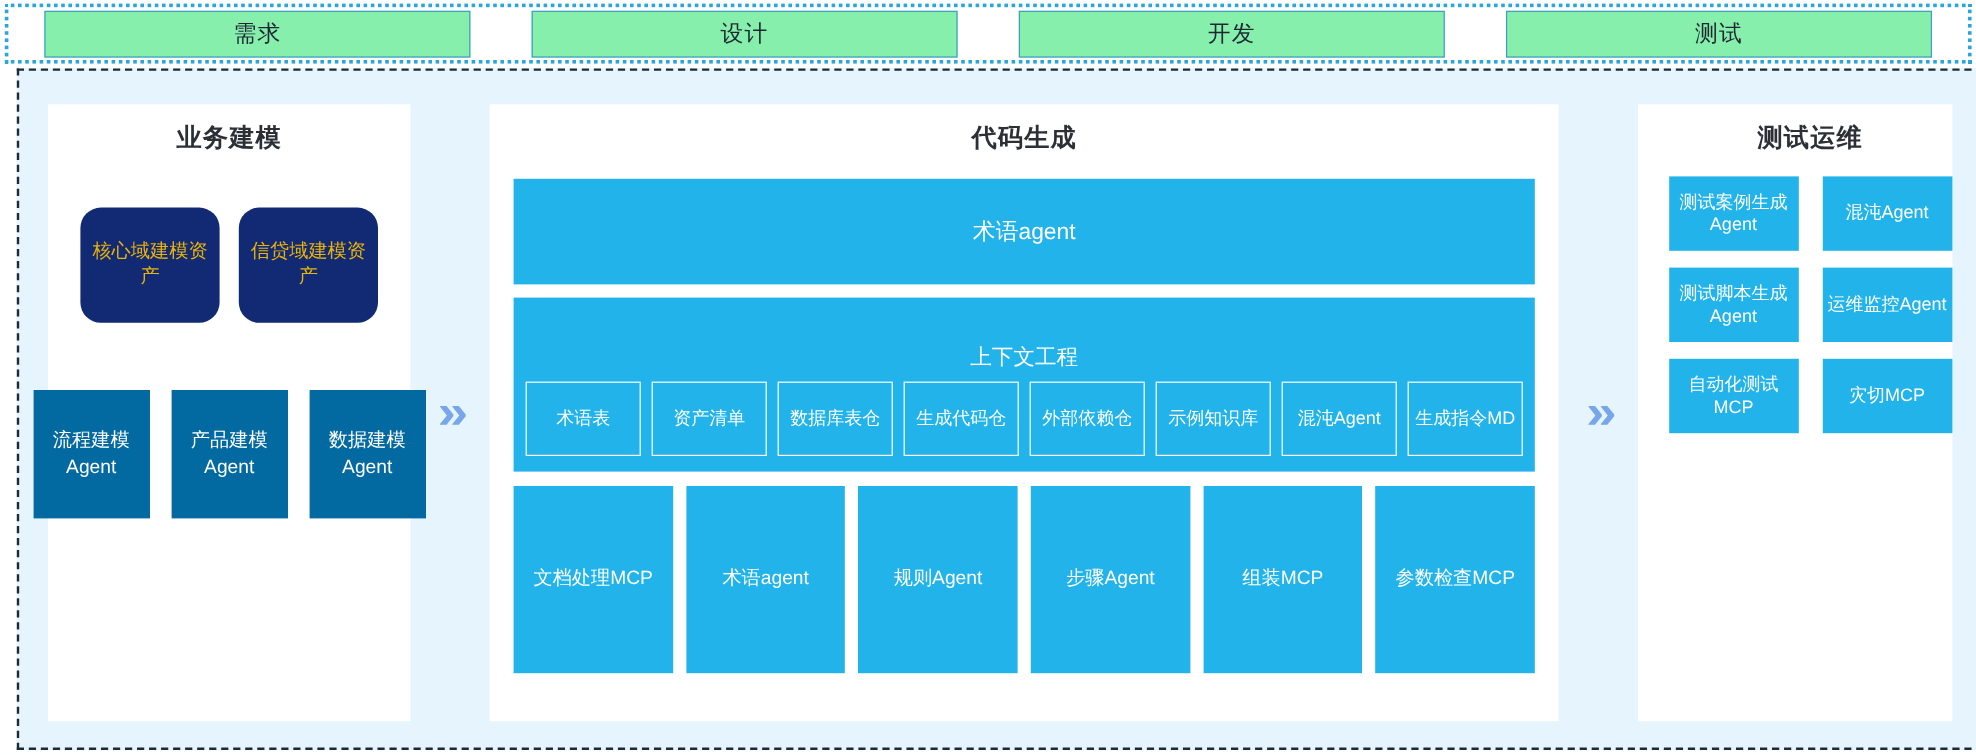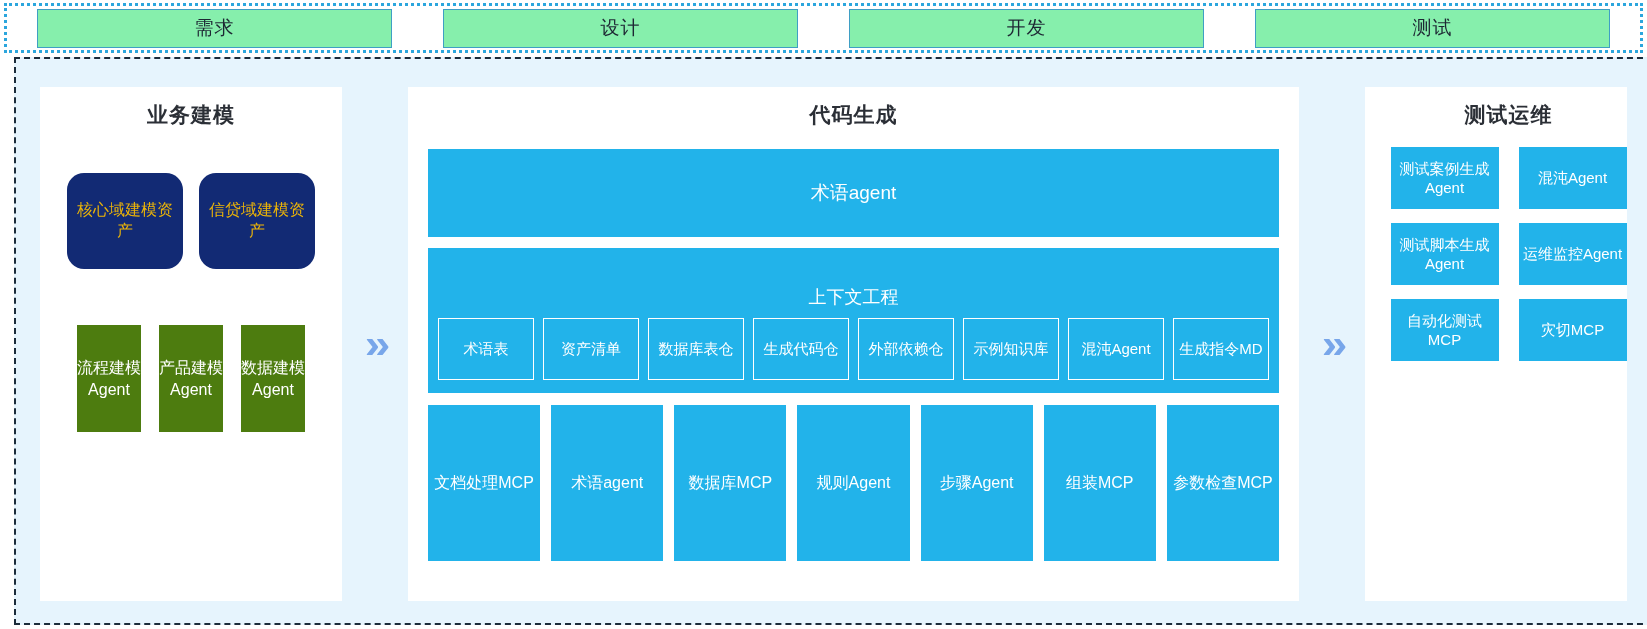--- a/index.html
+++ b/index.html
@@ -70,22 +70,22 @@
   .navy-box {
     width: 116px; height: 96px; border-radius: 17px;
     background: #122a74; color: #eab308;
     display: flex; align-items: center; justify-content: center;
     text-align: center; font-size: 16px; line-height: 1.3; padding: 4px;
   }
   .agent-row {
     display: flex; gap: 18px; margin-top: 56px;
   }
   .agent-box {
-    width: 64px; height: 107px;
-    background: #4d7c0f; color: #ffffff;
+    width: 97px; height: 107px;
+    background: #0369a1; color: #ffffff;
     display: flex; align-items: center; justify-content: center;
     text-align: center; font-size: 16px; line-height: 1.35;
   }
 
   
   .mid-inner { width: 100%; padding: 0 20px; }
   .master-bar {
     margin-top: 20px; height: 88px;
     background: #22b3ea; color: #ffffff;
     display: flex; align-items: center; justify-content: center;
@@ -222,23 +222,20 @@
         </div>
 
         <div class="tool-row">
           <div class="tool-box">
             <span>文档处理MCP</span>
           </div>
           <div class="tool-box">
             <span>术语agent</span>
           </div>
           <div class="tool-box">
-            <span>数据库MCP</span>
-          </div>
-          <div class="tool-box">
             <span>规则Agent</span>
           </div>
           <div class="tool-box">
             <span>步骤Agent</span>
           </div>
           <div class="tool-box">
             <span>组装MCP</span>
           </div>
           <div class="tool-box">
             <span>参数检查MCP</span>

